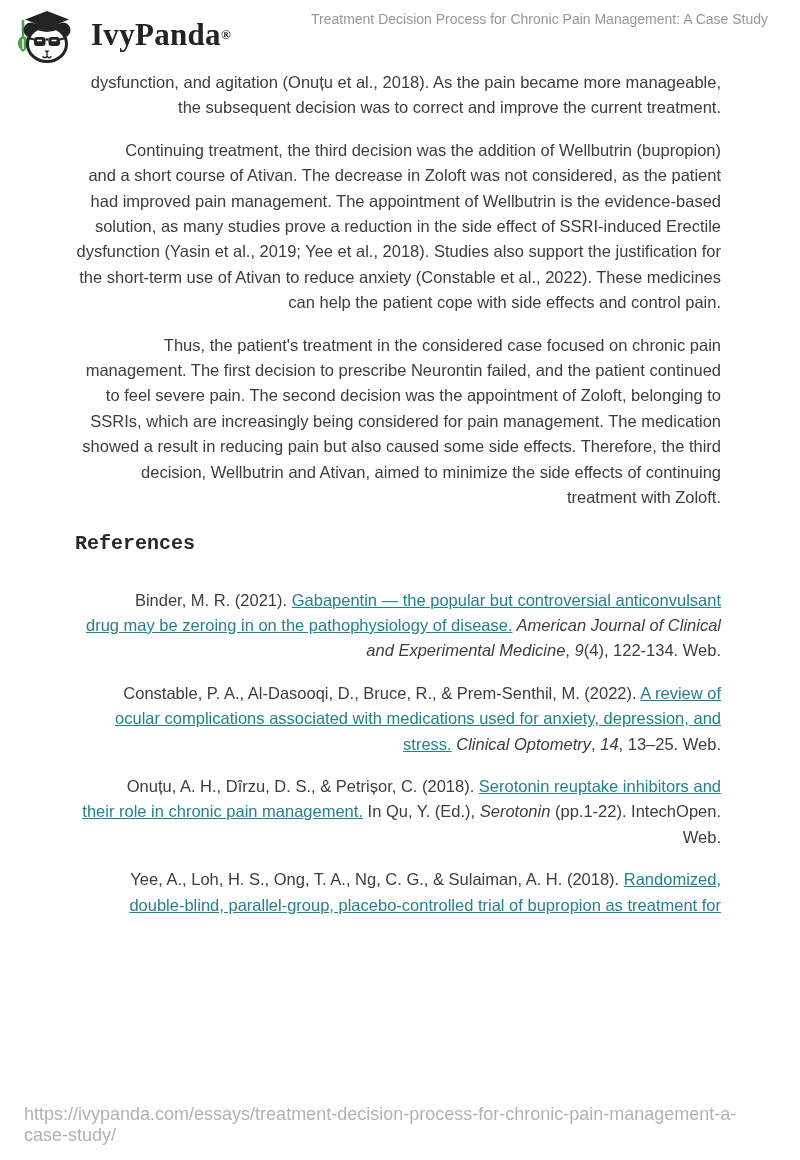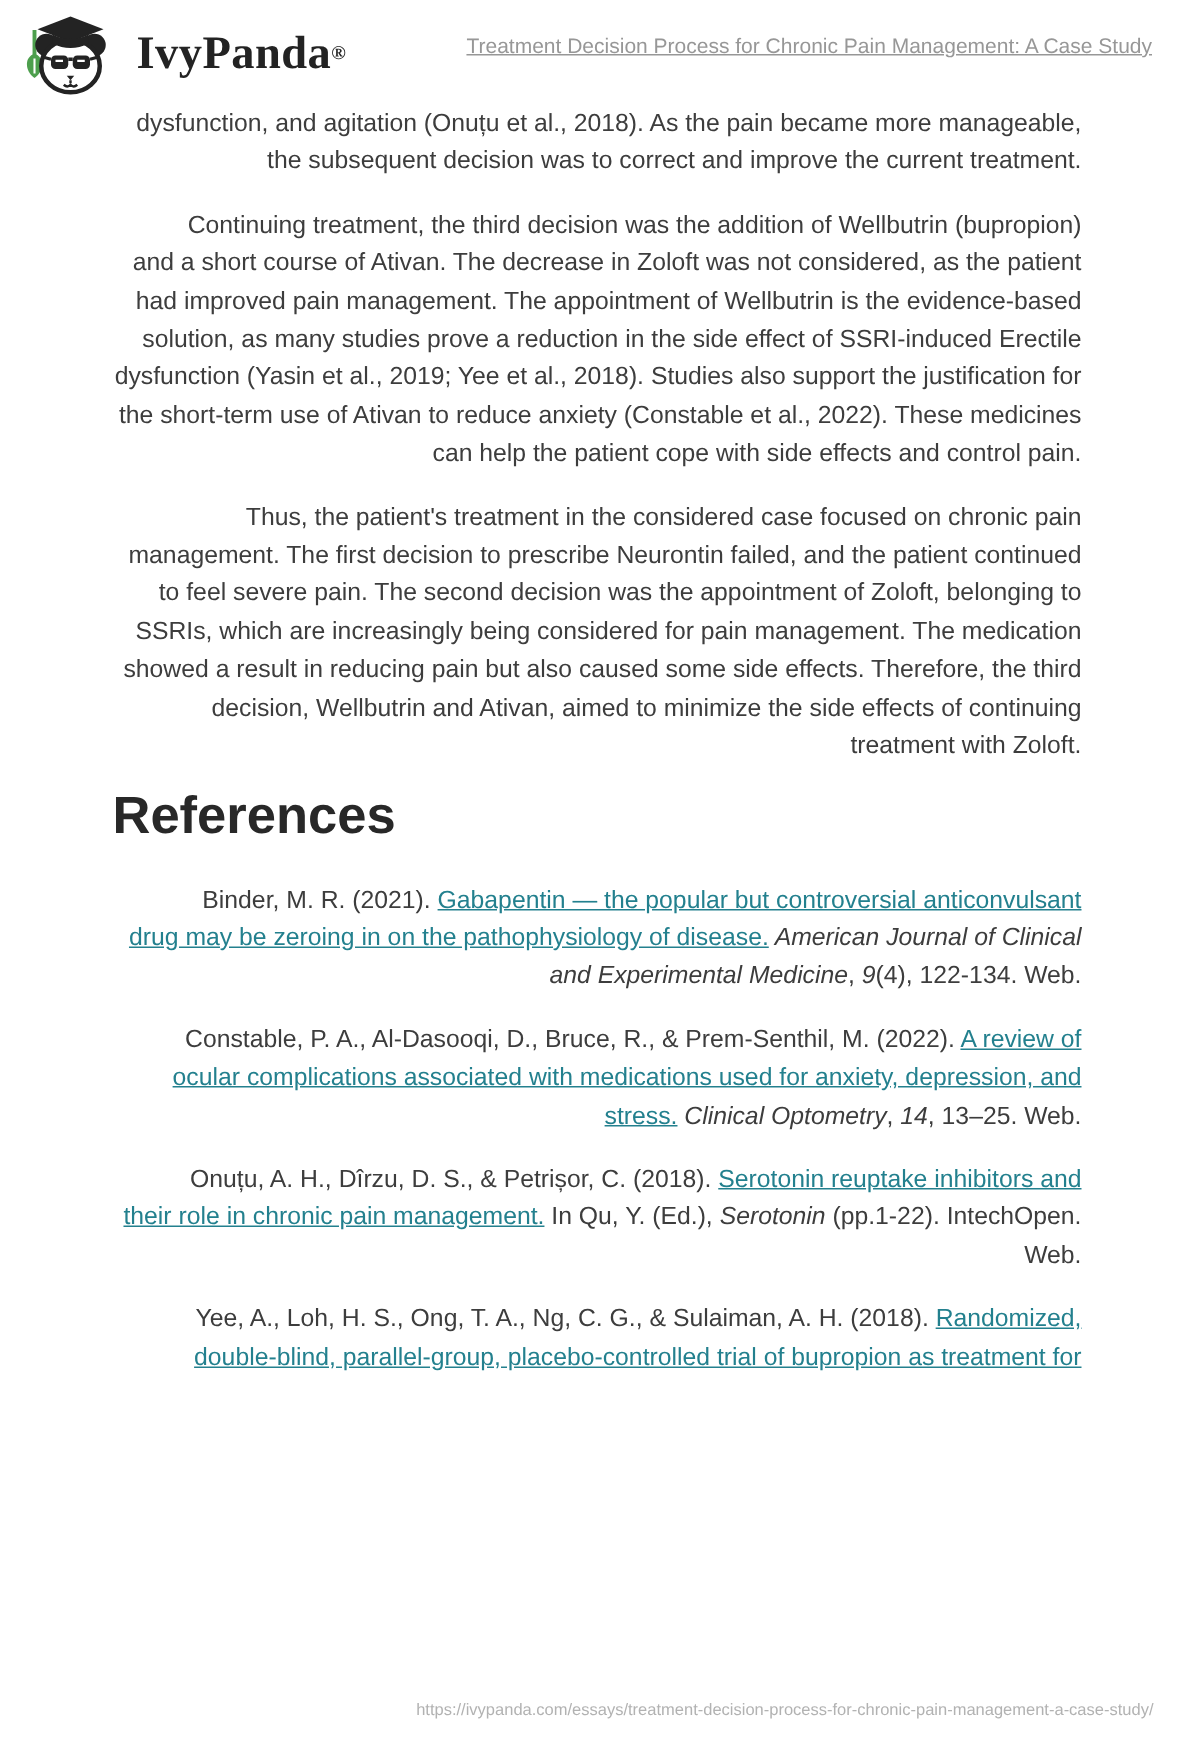--- a/index.html
+++ b/index.html
@@ -10,38 +10,38 @@
   .page { position: absolute; inset: 0; background: #fff; }
 
   
   .hdr { position: absolute; top: 0; left: 0; right: 0; height: 70px; }
   .brand { position: absolute; left: 13px; top: 6px; display: flex; align-items: center; }
   .brand-name {
     font-family: "Liberation Serif", serif; font-weight: 700;
     font-size: 31px; color: #232323; margin-left: 16px; letter-spacing: 0.3px;
   }
   .reg { font-family: "Liberation Serif", serif; font-weight: 700; font-size: 13px; color: #232323; vertical-align: 14px; }
-  .doc-title { position: absolute; right: 32px; top: 22px; font-size: 14px; color: #979797; text-decoration: underline; }
+  .doc-title { position: absolute; right: 32px; top: 11px; font-size: 14px; color: #979797; }
 
   
   .content {
     position: absolute; left: 75px; top: 70px; width: 646px;
     color: #3d3d3d; font-size: 16.5px; line-height: 25.4px;
   }
   .para, .ref { margin: 0 0 17px 0; text-indent: 30px; text-align: right; }
   .no-indent { text-indent: 0; }
   .refs-heading {
-    font-size: 35px; line-height: 32px; color: #282828; font-weight: 700;
-    margin: 14px 0 28px 0; text-indent: 0; font-family: Liberation Sans, sans-serif;
+    font-size: 20px; line-height: 32px; color: #282828; font-weight: 700;
+    margin: 14px 0 28px 0; text-indent: 0; font-family: Liberation Mono, monospace;
   }
   .ref-link { color: #23808e; text-decoration: underline; cursor: pointer; }
   .ital { font-style: italic; }
 
   
-  .page-footer { position: absolute; right: 31px; bottom: 14px; font-size: 11px; color: #b2b2b2; }
+  .page-footer { position: absolute; right: 31px; bottom: 14px; font-size: 18px; color: #b2b2b2; padding-left: 24px; }
 
   
   .logo-svg { display: block; }
 </style>
 </head>
 <body>
 
 <div class="page">
 
   <div class="hdr">

